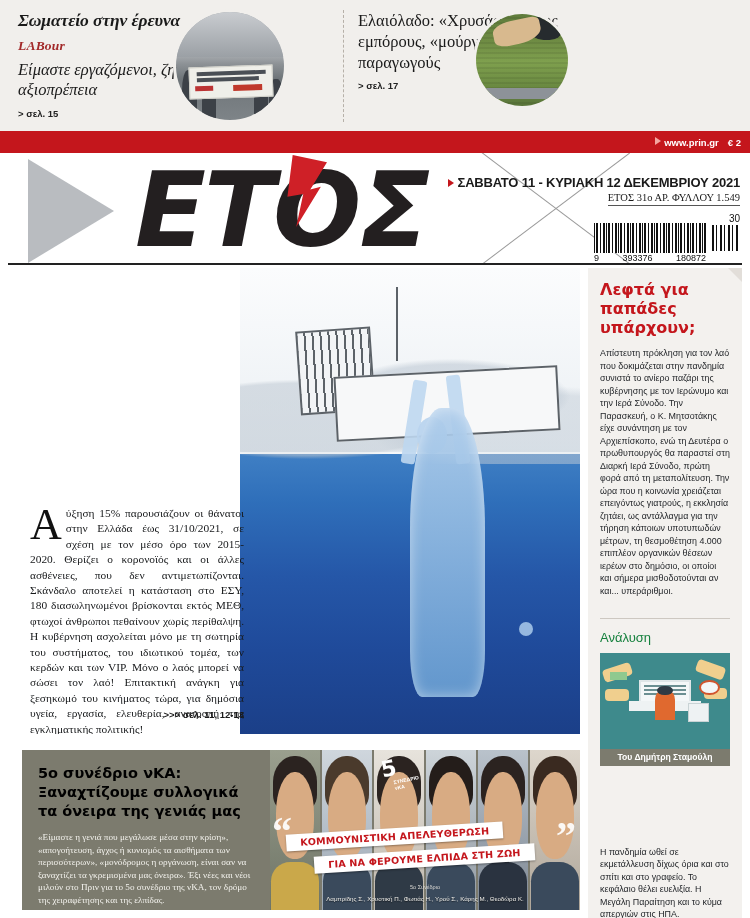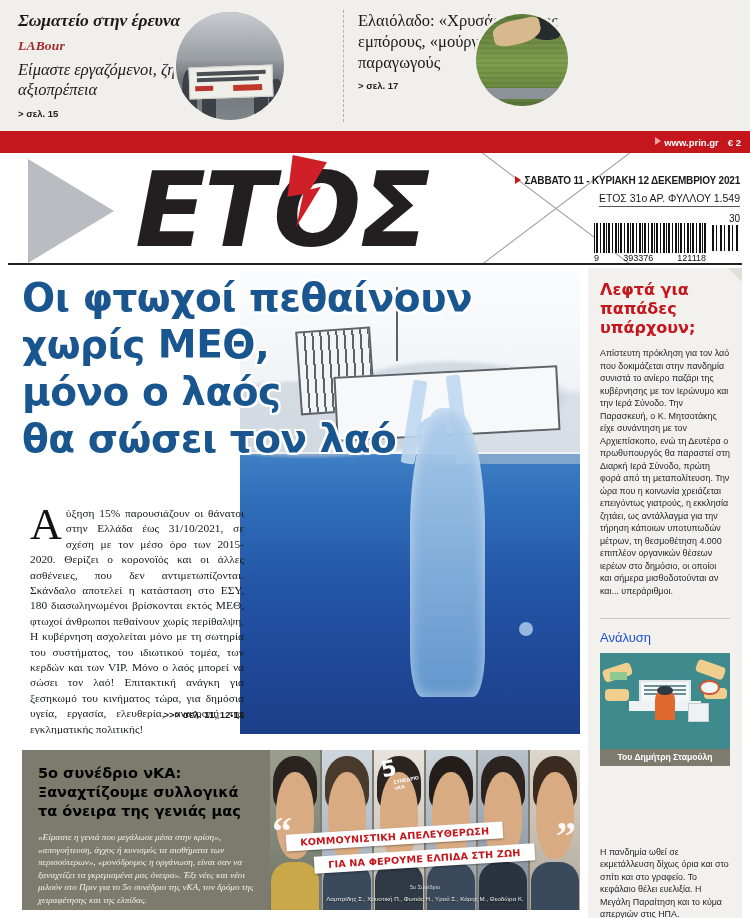--- a/index.html
+++ b/index.html
@@ -140,31 +140,31 @@
     letter-spacing: -2px;
   }
   .mh-flash {
     position: absolute; left: 283px; top: 2px; width: 44px; height: 72px;
     background: #cf2027;
     clip-path: polygon(22% 0%, 100% 10%, 62% 48%, 86% 44%, 30% 100%, 46% 54%, 10% 58%);
   }
   .mh-date {
     position: absolute; right: 10px; top: 22px;
     font-family: "Liberation Sans", sans-serif;
-    font-weight: bold; font-size: 10px; color: #1a1a1a; letter-spacing: -0.2px;
+    font-weight: bold; font-size: 13px; color: #1a1a1a; letter-spacing: -0.2px;
     white-space: nowrap;
   }
   .mh-date .tri {
     display: inline-block; width: 0; height: 0; margin-right: 4px;
     border-left: 6px solid #c4161c; border-top: 4px solid transparent;
     border-bottom: 4px solid transparent;
   }
   .mh-issue {
     position: absolute; right: 10px; top: 39px;
-    font-family: Liberation Sans, sans-serif;
+    font-family: Liberation Serif, serif;
     font-size: 10.5px; color: #1a1a1a; white-space: nowrap;
     border-bottom: 1px solid #555; padding-bottom: 2px;
   }
   
   .barcode-wrap { position: absolute; right: 8px; top: 62px; width: 148px; }
   .barcode-50 {
     position: absolute; right: 2px; top: -2px;
     font-family: "Liberation Sans", sans-serif; font-size: 10px; color: #111;
   }
   .bc-main { position: absolute; left: 0; top: 8px; width: 112px; height: 30px;
@@ -272,21 +272,21 @@
     font-family: "Liberation Sans", sans-serif;
     font-size: 8.9px; line-height: 12.5px; color: #23262a;
     padding: 10px 12px 0 12px; text-align: left;
   }
   .sb-divider {
     position: absolute; left: 12px; width: 130px; height: 1px; background: #cdc8c1;
   }
   .sb-analysis-label {
     position: absolute; left: 12px; top: 362px;
     font-family: "Liberation Sans", sans-serif;
-    font-size: 13px; color: #1d4ed8; text-align: center;
+    font-size: 13px; color: #15803d; text-align: center;
   }
   .sb-illus {
     position: absolute; left: 12px; top: 385px; width: 130px; height: 96px;
     background: #3e8a8c; overflow: hidden;
   }
   .ill-desk { position:absolute; left:22%; top:50%; width:56%; height:10%; background:#eef2f3; }
   .ill-mon { position:absolute; left:30%; top:28%; width:40%; height:24%; background:#f4f7f8; border:2px solid #dfe6e8; }
   .ill-monl { position:absolute; left:34%; top:33%; width:32%; height:2px; background:#6b8f92; box-shadow:0 4px 0 #6b8f92, 0 8px 0 #6b8f92; }
   .ill-person { position:absolute; left:42%; top:40%; width:16%; height:30%; background:#e0692f; border-radius:30% 30% 0 0; }
   .ill-head { position:absolute; left:44%; top:34%; width:12%; height:10%; background:#2f3a44; border-radius:50%; }
@@ -319,21 +319,21 @@
     position: absolute; left: 22px; top: 750px; width: 558px; height: 160px;
     background: #7c7b6e; display: flex; overflow: hidden;
   }
   .bt-left { width: 248px; padding: 14px 14px 0 16px; }
   .bt-head {
     font-family: "DejaVu Sans", sans-serif; font-weight: bold;
     font-size: 14.5px; line-height: 19px; color: #000000; white-space: pre-line;
   }
   .bt-body {
     margin-top: 10px;
-    font-family: "Liberation Serif", serif; font-style: italic;
+    font-family: "Liberation Serif", serif; 
     font-size: 9.2px; line-height: 12.6px; color: #f2f1ec;
   }
   .bt-photos {
     position: relative; width: 310px; height: 160px; display: flex; gap: 2px;
   }
   .pg { flex: 1; position: relative; overflow: hidden; }
   .pg .face { position: absolute; left: 12%; top: 14%; width: 76%; height: 54%;
     background: #d8ab83; border-radius: 48% 48% 44% 44%; }
   .pg .hair { position: absolute; left: 6%; top: 4%; width: 88%; height: 34%;
     background: #2b2320; border-radius: 48% 48% 30% 30%; }
@@ -452,44 +452,40 @@
       <span class="tri"></span><span>ΣΑΒΒΑΤΟ 11 - ΚΥΡΙΑΚΗ 12 ΔΕΚΕΜΒΡΙΟΥ 2021</span>
     </div>
     <div class="mh-issue">ΕΤΟΣ 31ο ΑΡ. ΦΥΛΛΟΥ 1.549</div>
     <div class="barcode-wrap">
       <div class="barcode-50">30</div>
       <div class="bc-main"></div>
       <div class="bc-small"></div>
       <div class="bc-nums">
         <span>9</span>
         <span>393376</span>
-        <span>121118</span>
+        <span>180872</span>
       </div>
     </div>
     <div class="mh-rule"></div>
   </div>
 
   <div class="lead">
     <div class="lead-photo">
       <div class="lp-sky"></div>
       <div class="lp-clouds"></div>
       <div class="lp-pole"></div>
       <div class="lp-rail"></div>
       <div class="lp-bed"></div>
       <div class="lp-surface"></div>
       <div class="lp-arm-l"></div>
       <div class="lp-arm-r"></div>
       <div class="lp-head"></div>
       <div class="lp-person"></div>
       <div class="lp-bubble"></div>
     </div>
-    <div class="headline">Οι φτωχοί πεθαίνουν
-χωρίς ΜΕΘ,
-μόνο ο λαός
-θα σώσει τον λαό</div>
     <div class="lead-text">Αύξηση 15% παρουσιάζουν οι θάνατοι στην Ελλάδα έως 31/10/2021, σε σχέση με τον μέσο όρο των 2015-2020. Θερίζει ο κορονοϊός και οι άλλες ασθένειες, που δεν αντιμετωπίζονται. Σκάνδαλο αποτελεί η κατάσταση στο ΕΣΥ, 180 διασωληνωμένοι βρίσκονται εκτός ΜΕΘ, φτωχοί άνθρωποι πεθαίνουν χωρίς περίθαλψη. Η κυβέρνηση ασχολείται μόνο με τη σωτηρία του συστήματος, του ιδιωτικού τομέα, των κερδών και των VIP. Μόνο ο λαός μπορεί να σώσει τον λαό! Επιτακτική ανάγκη για ξεσηκωμό του κινήματος τώρα, για δημόσια υγεία, εργασία, ελευθερία, ανατροπή της εγκληματικής πολιτικής!</div>
     <div class="lead-ref">&gt;&gt;&gt; σελ. 11, 12-13</div>
   </div>
 
   <div class="sidebar">
     <div class="sb-fold"></div>
 
     <div class="sb-head-red">Λεφτά για
 παπάδες
 υπάρχουν;</div>

